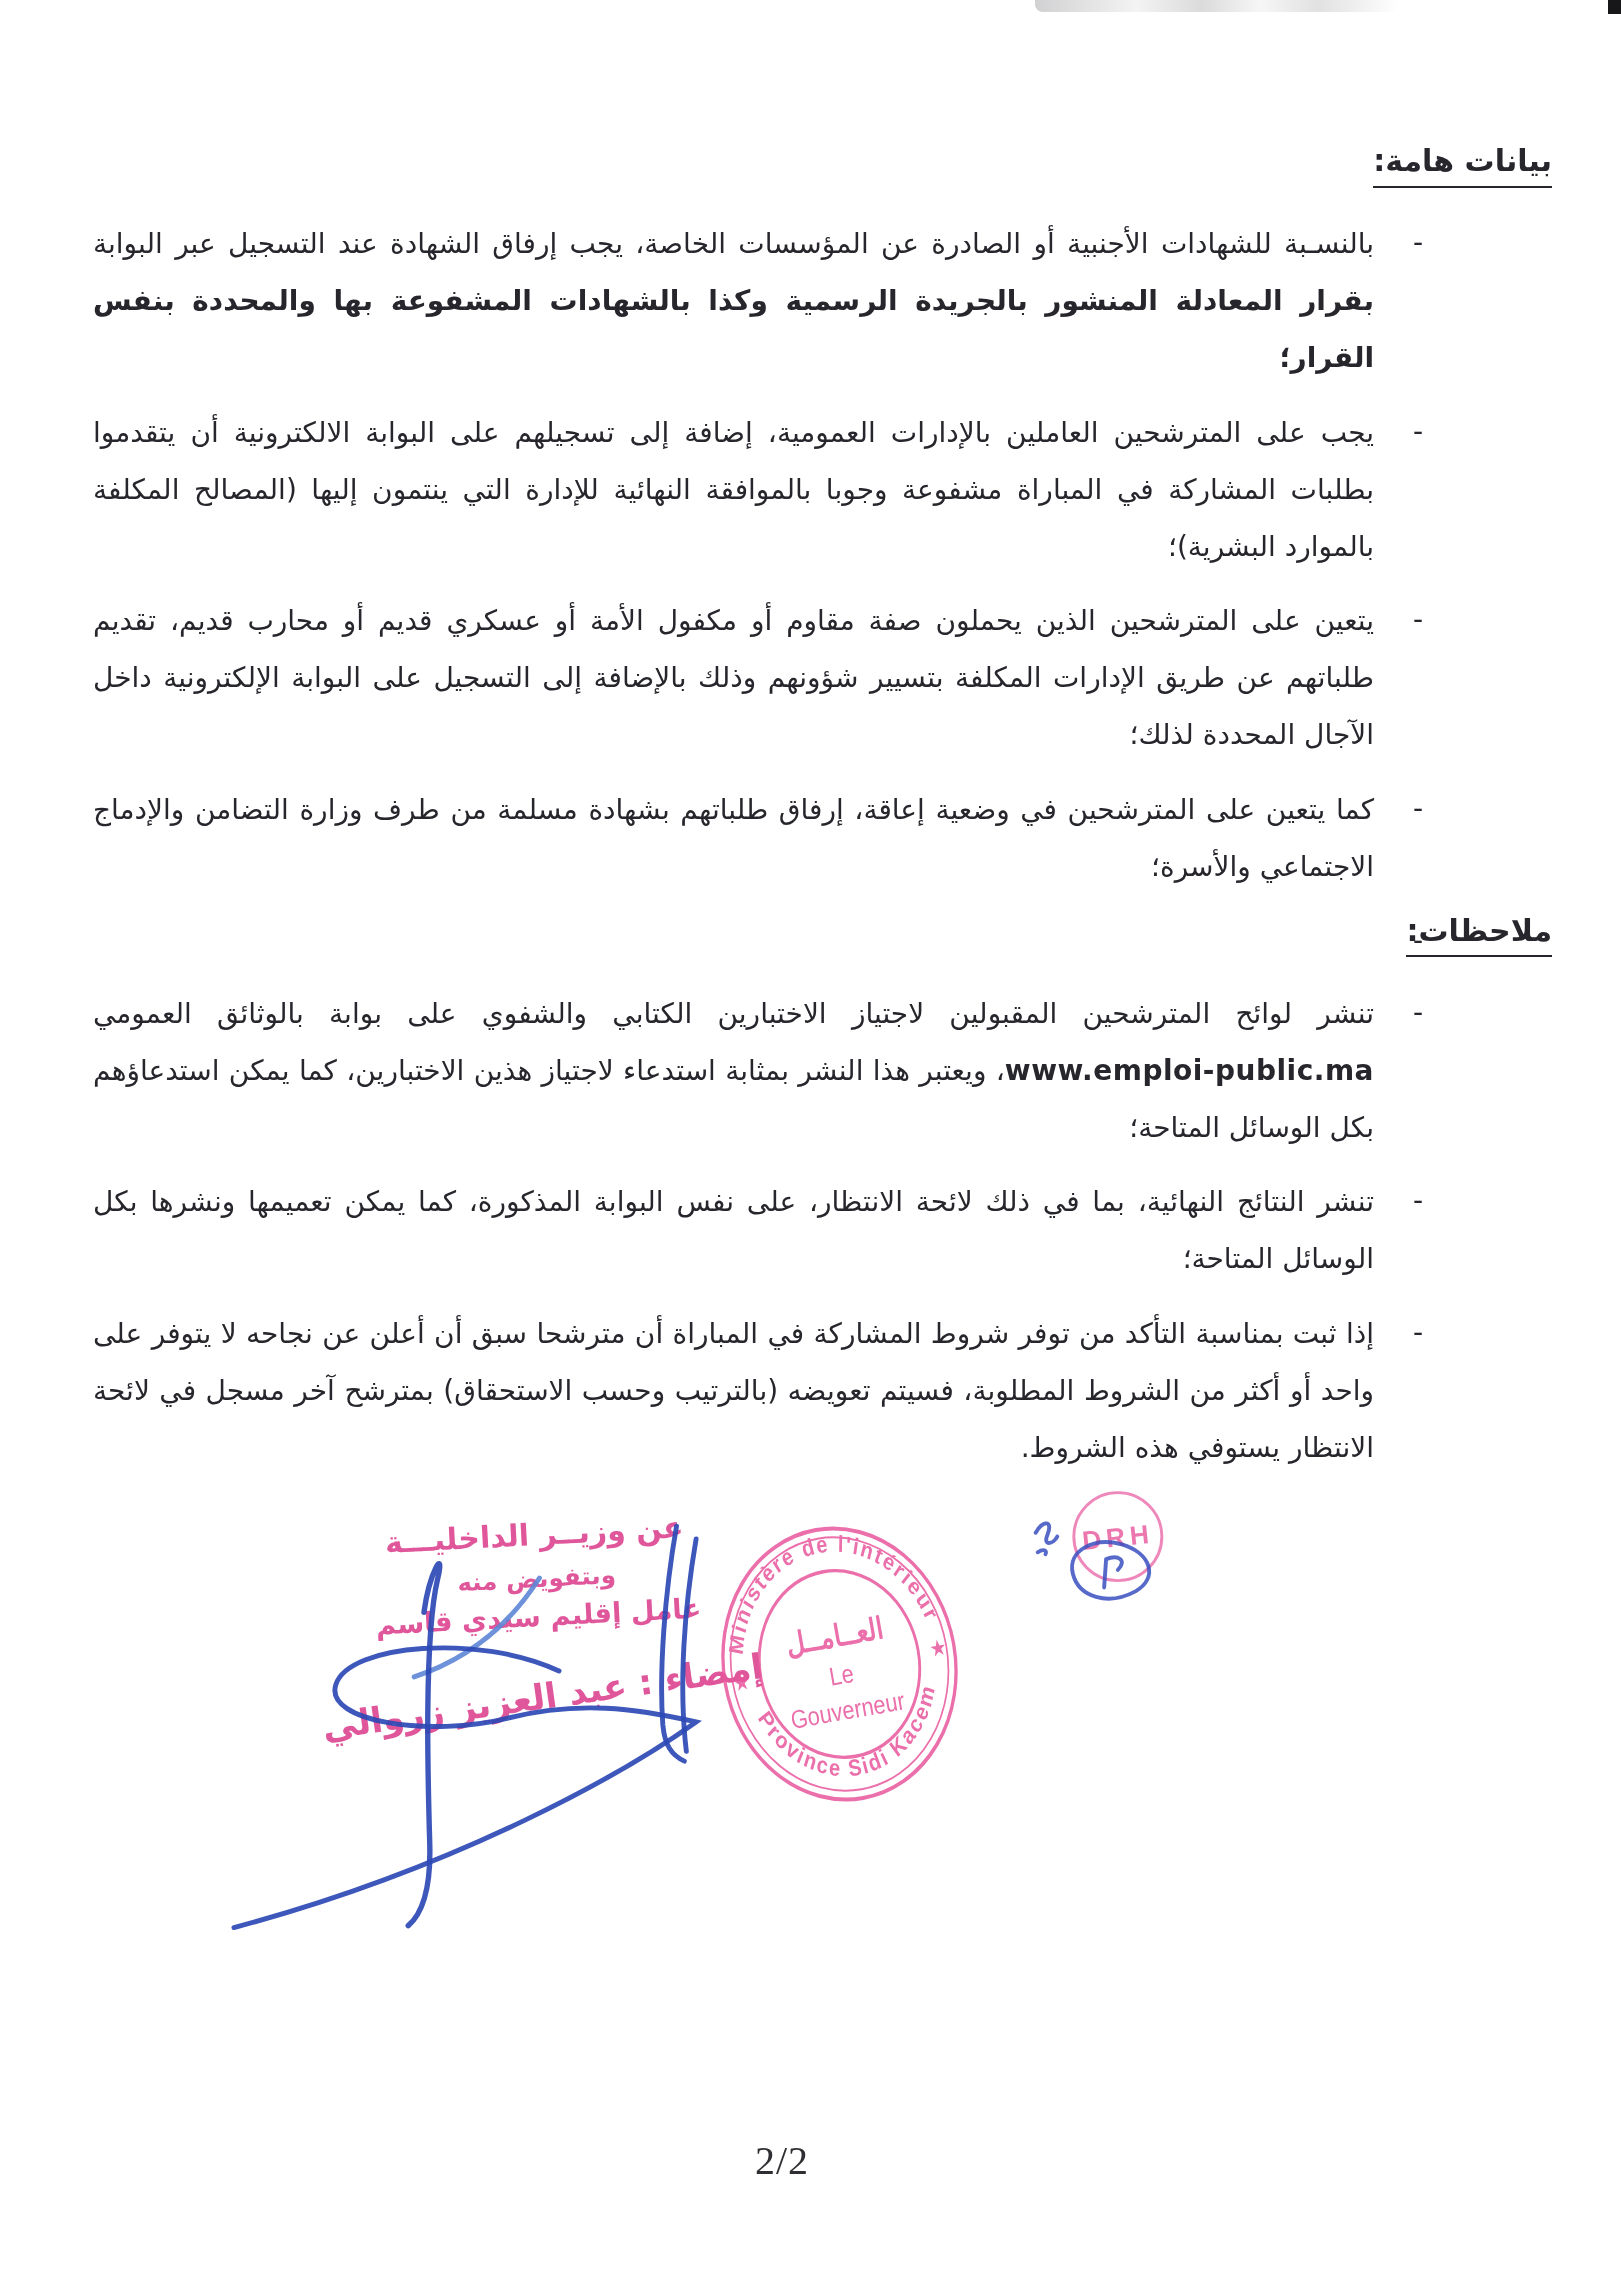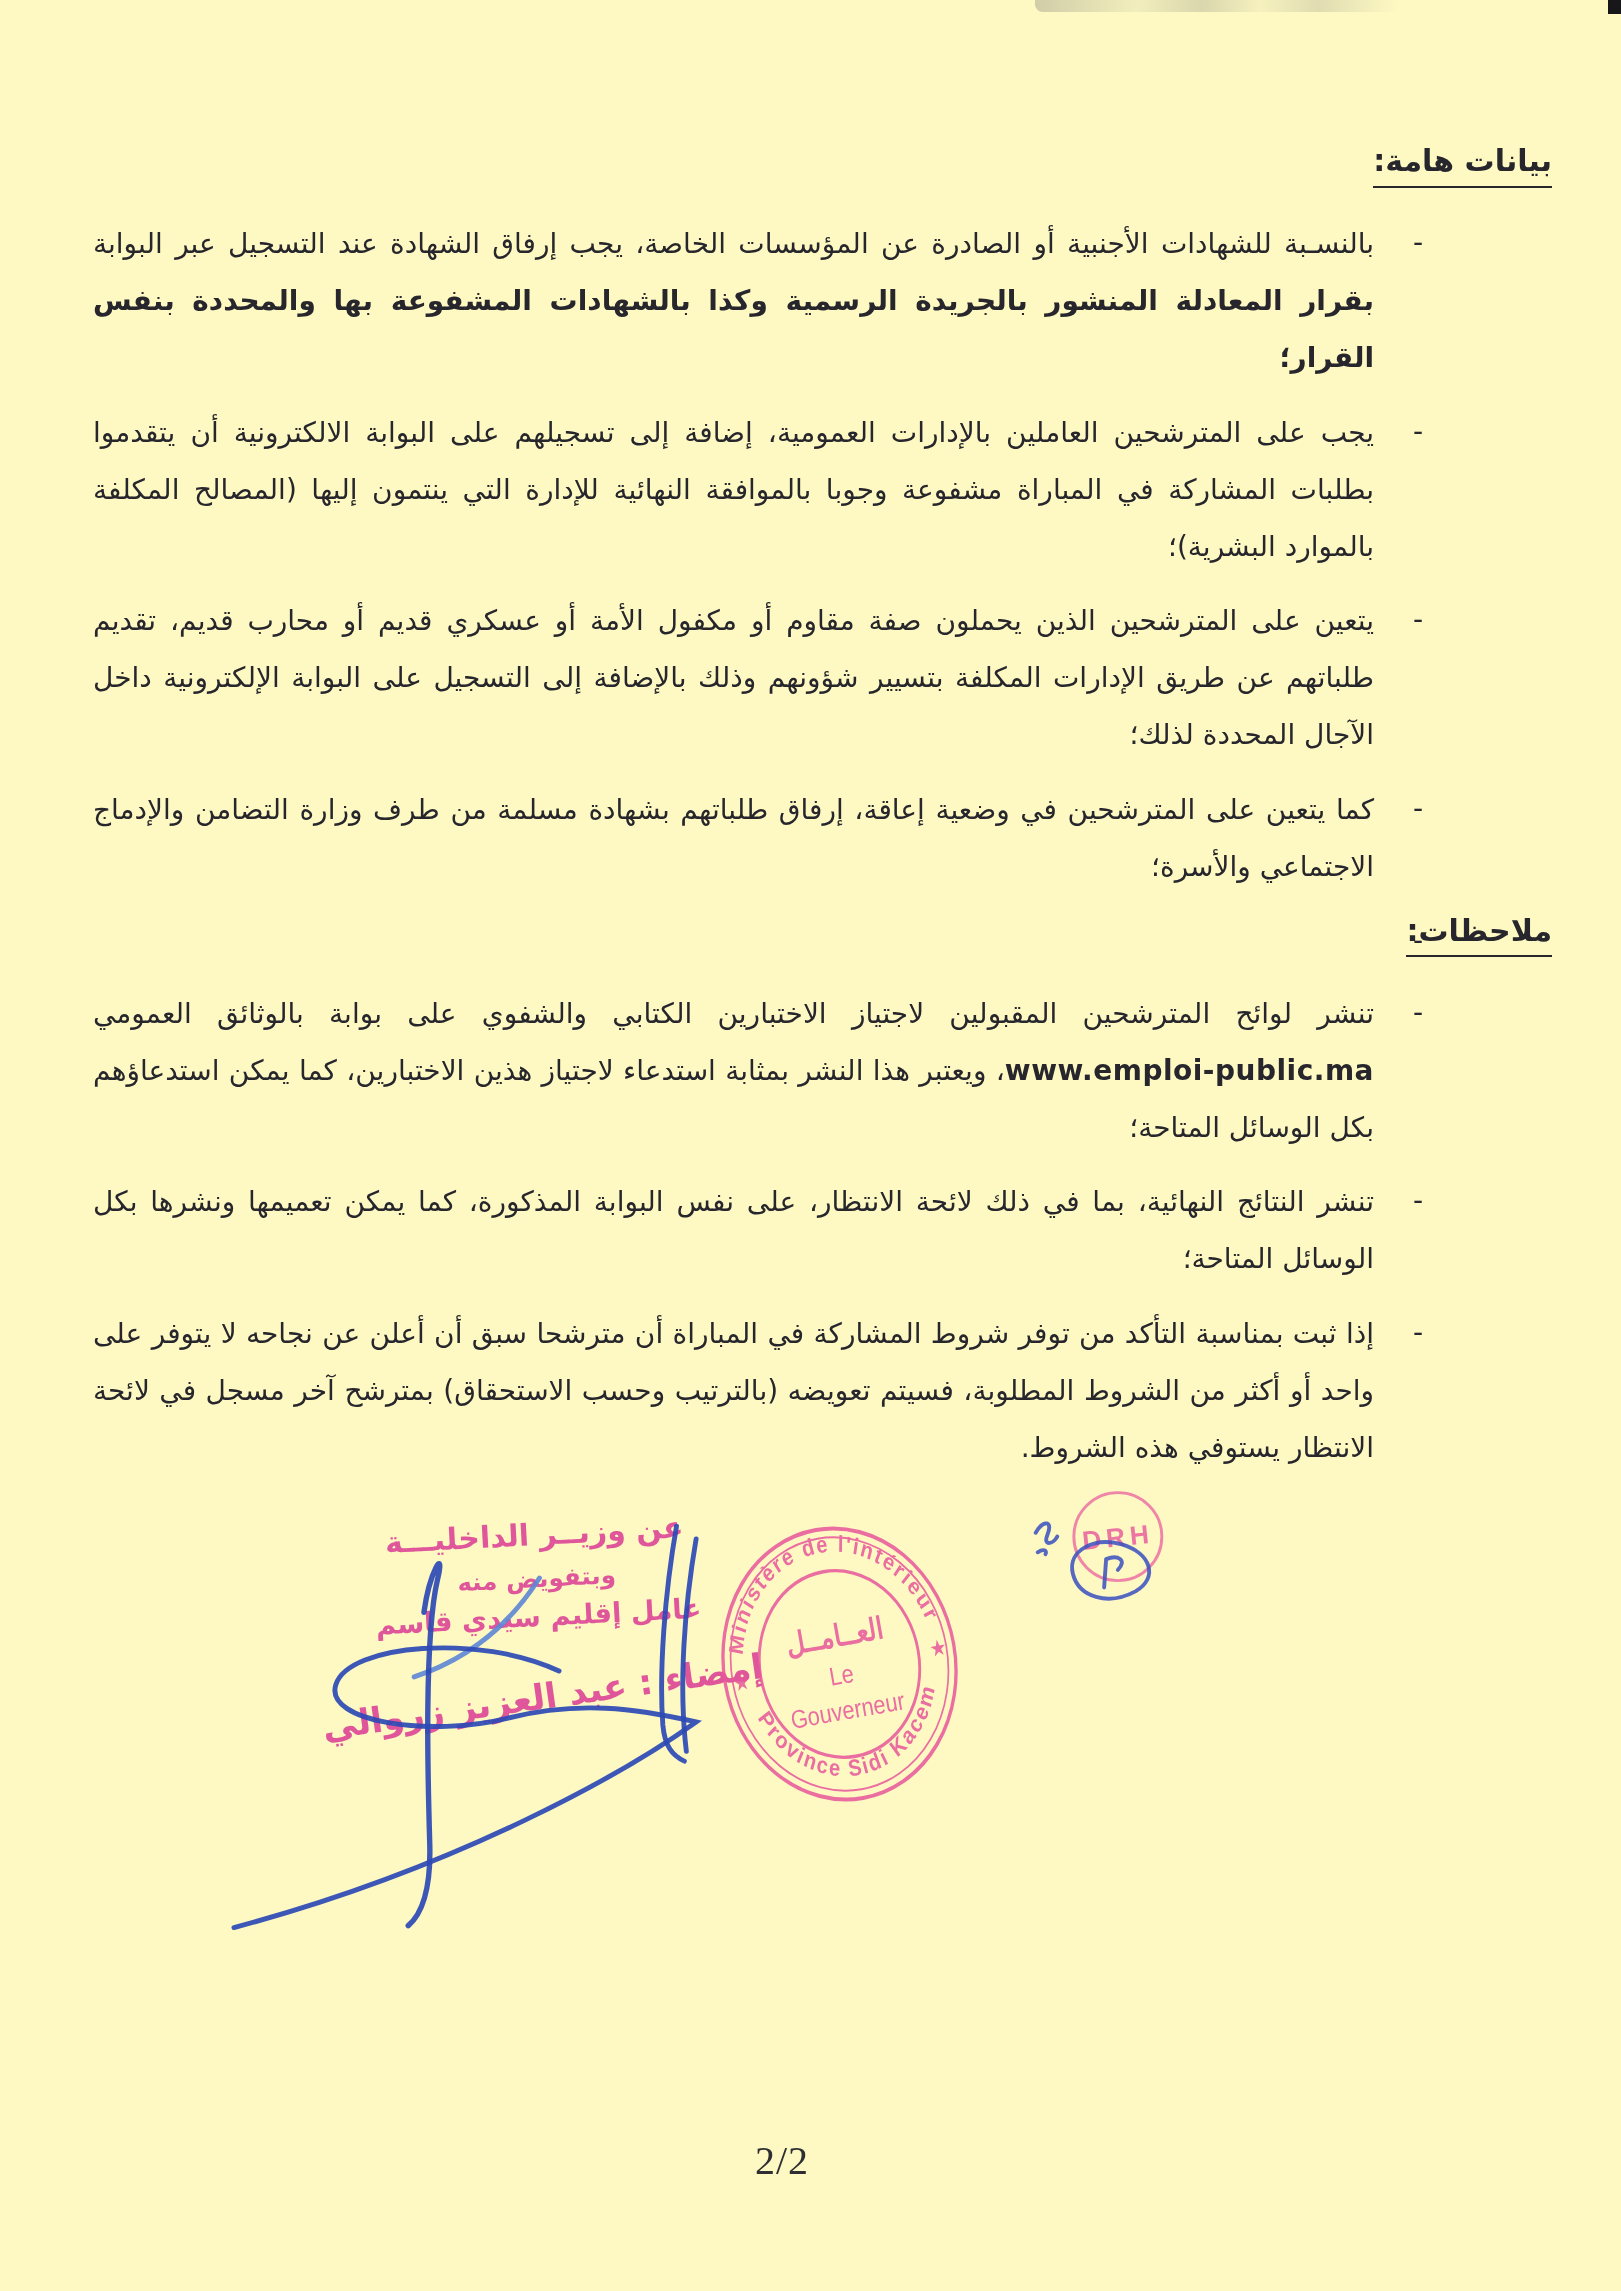--- a/index.html
+++ b/index.html
@@ -1,16 +1,16 @@
 <!DOCTYPE html>
 <html><head>
 <meta charset="utf-8">
 <style>
   html,body{margin:0;padding:0;background:#9a9a9a;}
-  .page{position:relative;width:1621px;height:2292px;background:#fef9c3;overflow:hidden;
+  .page{position:relative;width:1621px;height:2292px;background:#ffffff;overflow:hidden;
         font-family:"DejaVu Sans","Liberation Serif",serif;color:#26262c;}
   
   .scan-smudge{position:absolute;top:0;left:1035px;width:363px;height:11.8px;
      background:linear-gradient(90deg,rgba(90,90,96,.28),rgba(90,90,96,.07) 28%,rgba(90,90,96,.22) 46%,rgba(90,90,96,.05) 62%,rgba(90,90,96,.18) 78%,rgba(90,90,96,0));
      border-radius:0 0 7.8px 7.8px;}
   .scan-corner{position:absolute;top:0;left:1608px;width:12.7px;height:13.7px;background:#17171a;}
   
   .content{position:absolute;top:143px;left:93px;right:69px;direction:rtl;}
   .heading-wrap{display:block;}
   .sec-heading{display:inline-block;font-size:30px;font-weight:bold;letter-spacing:0px;

